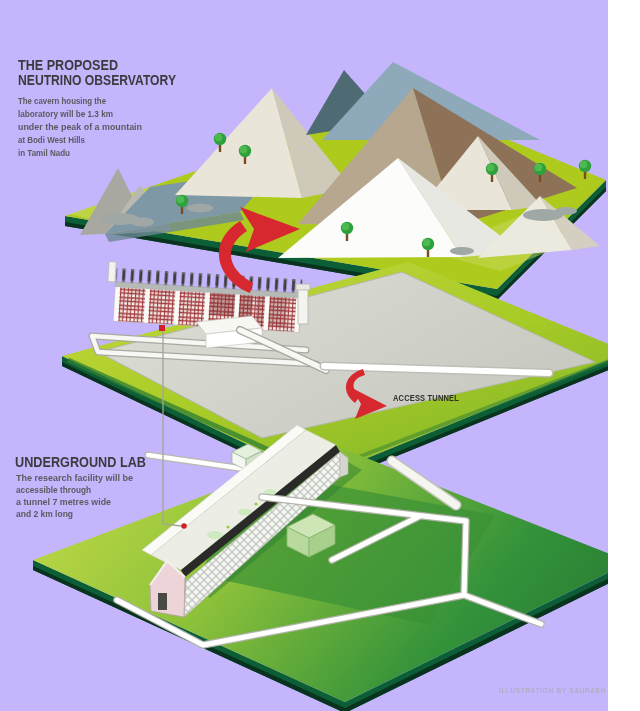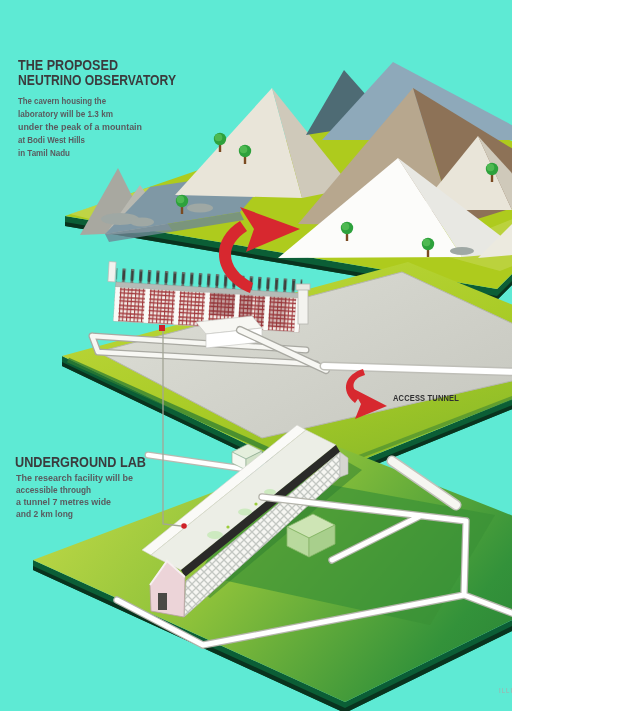--- a/index.html
+++ b/index.html
@@ -1,16 +1,16 @@
 <!DOCTYPE html>
 <html><head>
 <meta charset="utf-8">
 <style>
   html,body { margin:0; padding:0; background:#ffffff; }
-  #stage { position:relative; width:512px; height:711px; background:#5eead4; overflow:hidden;
+  #stage { position:relative; width:608px; height:711px; background:#c4b5fd; overflow:hidden;
            font-family:"Liberation Sans", sans-serif; }
   svg { display:block; }
   .t-title  { font:700 15px "Liberation Sans", sans-serif; fill:#3b3b3d; }
   .t-body   { font:700 9.3px "Liberation Sans", sans-serif; fill:#5a5b5f; }
   .t-access { font:700 8.5px "Liberation Sans", sans-serif; fill:#2f2f30; letter-spacing:.2px; }
   .t-credit { font:400 6.8px "Liberation Sans", sans-serif; fill:#a9a9a9; letter-spacing:1.1px; }
 </style>
 </head>
 <body>
 

